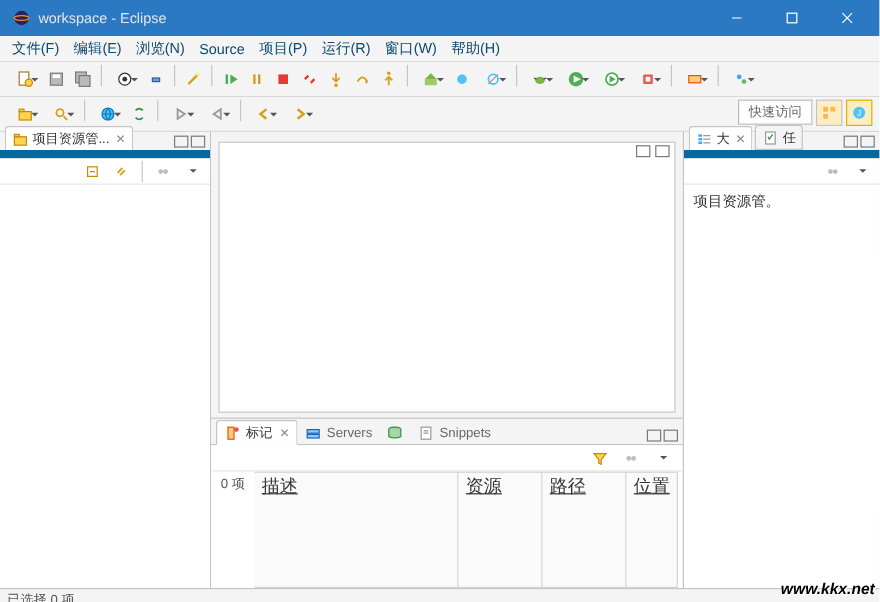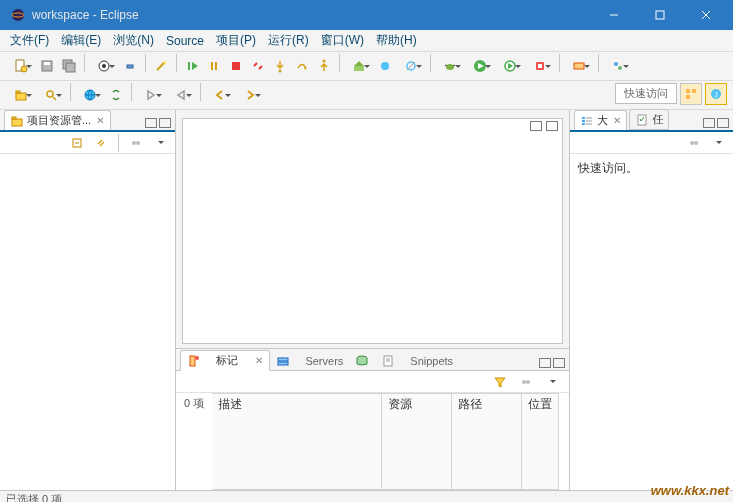--- a/index.html
+++ b/index.html
@@ -15,42 +15,42 @@
 .tbtn.dd { width: 30px; position: relative; }
 .tbtn.dd::after { content: ""; position: absolute; right: 3px; top: 9px; border: 3px solid transparent; border-top-color: #555; }
 .tsep { width: 1px; height: 18px; background: #c5c5c5; margin: 0 4px; display: inline-block; }
 .quick-access { margin-left: auto; border: 1px solid #bdbdbd; background: #fff; padding: 2px 8px; font-size: 11px; color: #666; }
 .persp-btn { width: 22px; height: 22px; display: inline-flex; align-items: center; justify-content: center; border: 1px solid #c5c5c5; margin-left: 3px; background: #fceec2; }
 .persp-btn.active { background: #fceec2; border-color: #e0b000; }
 .workbench { display: flex; height: calc(502px - 30px - 22px - 52px - 18px); }
 .left-pane { width: 176px; background: #f4f4f4; border-right: 1px solid #c5c5c5; display: flex; flex-direction: column; }
 .center-pane { flex: 1; display: flex; flex-direction: column; background: #f4f4f4; }
 .right-pane { width: 164px; background: #f4f4f4; border-left: 1px solid #c5c5c5; display: flex; flex-direction: column; }
-.view-tabs { height: 22px; display: flex; align-items: flex-end; background: #f4f4f4; border-bottom: 2px solid #0369a1; padding-left: 4px; }
+.view-tabs { height: 22px; display: flex; align-items: flex-end; background: #f4f4f4; border-bottom: 7px solid #0369a1; padding-left: 4px; }
 .view-tab { display: flex; align-items: center; gap: 3px; padding: 2px 5px; background: #fff; border: 1px solid #c5c5c5; border-bottom: none; border-radius: 3px 3px 0 0; font-size: 11px; color: #333; margin-right: 2px; }
 .view-tab .close-x { color: #888; font-size: 10px; margin-left: 2px; }
 .view-ctrl { margin-left: auto; display: flex; gap: 2px; padding-right: 4px; align-items: center; margin-bottom: 2px; }
 .view-ctrl .sq { width: 12px; height: 10px; border: 1px solid #7a7a7a; }
 .view-toolbar { height: 22px; display: flex; align-items: center; justify-content: flex-end; gap: 2px; padding: 0 4px; background: #fff; border-bottom: 1px solid #e1e1e1; }
 .view-body { flex: 1; background: #fff; padding: 6px 8px; font-size: 12px; color: #333; overflow: hidden; }
 .editor-area { flex: 1; background: #fff; margin: 8px 6px 4px 6px; border: 1px solid #c5c5c5; position: relative; }
 .editor-area .min-max { position: absolute; top: 2px; right: 4px; display: flex; gap: 4px; }
 .editor-area .min-max .sq { width: 12px; height: 10px; border: 1px solid #7a7a7a; }
 .bottom-views { height: 142px; border-top: 1px solid #c5c5c5; background: #f4f4f4; display: flex; flex-direction: column; }
 .bottom-tabs { height: 22px; display: flex; align-items: flex-end; padding-left: 4px; border-bottom: 1px solid #c5c5c5; }
-.bottom-tab { display: flex; align-items: center; gap: 15px; padding: 2px 6px; font-size: 11px; color: #666; }
+.bottom-tab { display: flex; align-items: center; gap: 4px; padding: 2px 6px; font-size: 11px; color: #666; }
 .bottom-tab.active { background: #fff; border: 1px solid #c5c5c5; border-bottom: 1px solid #fff; border-radius: 3px 3px 0 0; color: #333; margin-bottom: -1px; }
 .bottom-tab .close-x { color: #888; font-size: 10px; margin-left: 2px; }
 .bottom-toolbar { height: 22px; background: #fff; display: flex; align-items: center; justify-content: flex-end; padding: 0 6px; gap: 4px; border-bottom: 1px solid #e1e1e1; }
 .bottom-body { flex: 1; background: #fff; display: flex; flex-direction: row; }
 .count-lbl { padding: 3px 8px; font-size: 11px; color: #555; }
-.table-header { display: flex; border-top: 1px solid #d4d4d4; border-bottom: 1px solid #d4d4d4; background: #fafafa; font-size: 12px; color: #333; }
+.table-header { display: flex; border-top: 1px solid #d4d4d4; border-bottom: 1px solid #d4d4d4; background: #fafafa; font-size: 15px; color: #333; text-decoration: underline; }
 .table-header .th { padding: 2px 6px; border-right: 1px solid #d4d4d4; }
 .statusbar { height: 18px; background: #f4f4f4; border-top: 1px solid #c5c5c5; display: flex; align-items: center; padding: 0 6px; font-size: 11px; color: #555; }
-.watermark { position: absolute; right: 4px; bottom: 4px; font-size: 13px; color: #a16207; font-style: italic; font-weight: bold; text-shadow: 1px 1px 0 #fff; }
+.watermark { position: absolute; right: 4px; bottom: 4px; font-size: 13px; color: #000000; font-style: italic; font-weight: bold; text-shadow: 1px 1px 0 #fff; }
 .ic { width: 14px; height: 14px; }
 .caret { border: 3px solid transparent; border-top-color: #555; display: inline-block; margin-left: 1px; margin-top: 3px; }
 </style>
 </head>
 <body>
 
 <div class="titlebar">
   <span class="app-icon">
     <svg viewBox="0 0 16 16" width="16" height="16">
         <circle cx="8" cy="8" r="6" fill="#2c2255"></circle>
@@ -434,21 +434,21 @@
           <svg class="ic" viewBox="0 0 14 14">
             <circle cx="5" cy="7" r="2" fill="#bdbdbd"></circle>
             <circle cx="9" cy="7" r="2" fill="#bdbdbd"></circle>
           </svg>
         </span>
       <span class="tbtn">
           <span class="caret"></span>
         </span>
     </div>
     <div class="view-body">
-      <span>快速访问。</span>
+      <span>项目资源管。</span>
     </div>
   </div>
 
 </div>
 
 <div class="statusbar">
   <span>已选择 0 项</span>
 </div>
 
 <div class="watermark">www.kkx.net</div>

